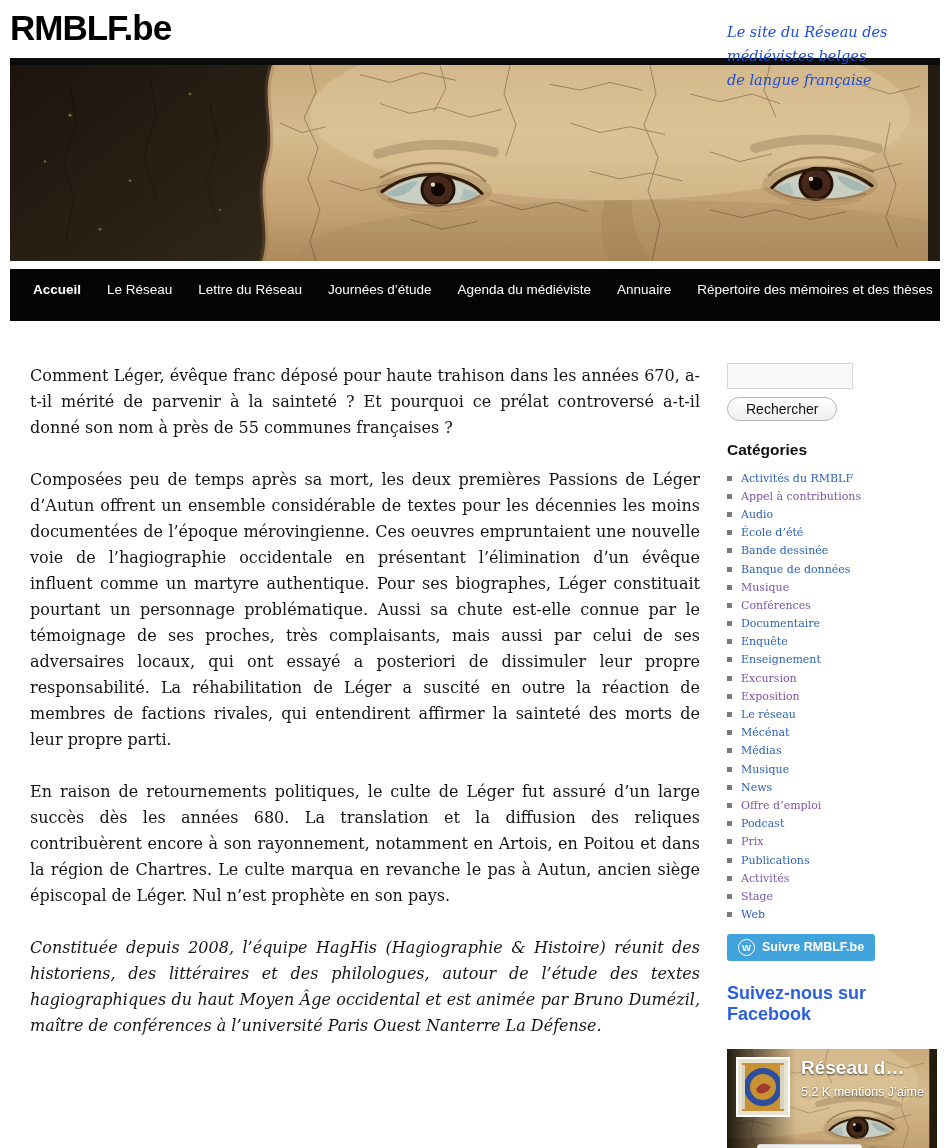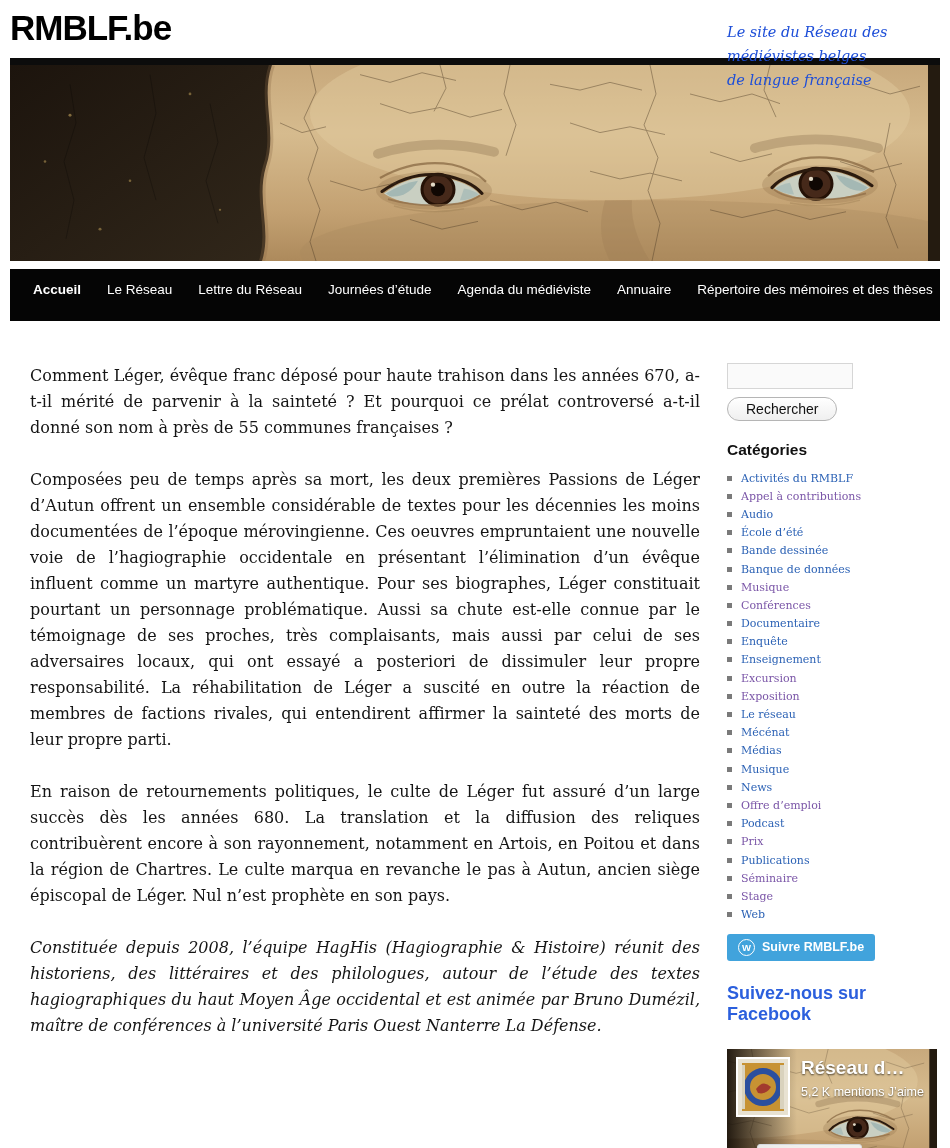--- a/index.html
+++ b/index.html
@@ -313,21 +313,21 @@
           <li>
             <span class="bullet"></span>
             <a href="#" class="visited">Prix</a>
           </li>
           <li>
             <span class="bullet"></span>
             <a href="#">Publications</a>
           </li>
           <li>
             <span class="bullet"></span>
-            <a href="#" class="visited">Séminaire</a>
+            <a href="#" class="visited">Activités</a>
           </li>
           <li>
             <span class="bullet"></span>
             <a href="#" class="visited">Stage</a>
           </li>
           <li>
             <span class="bullet"></span>
             <a href="#">Web</a>
           </li>
         </ul>

